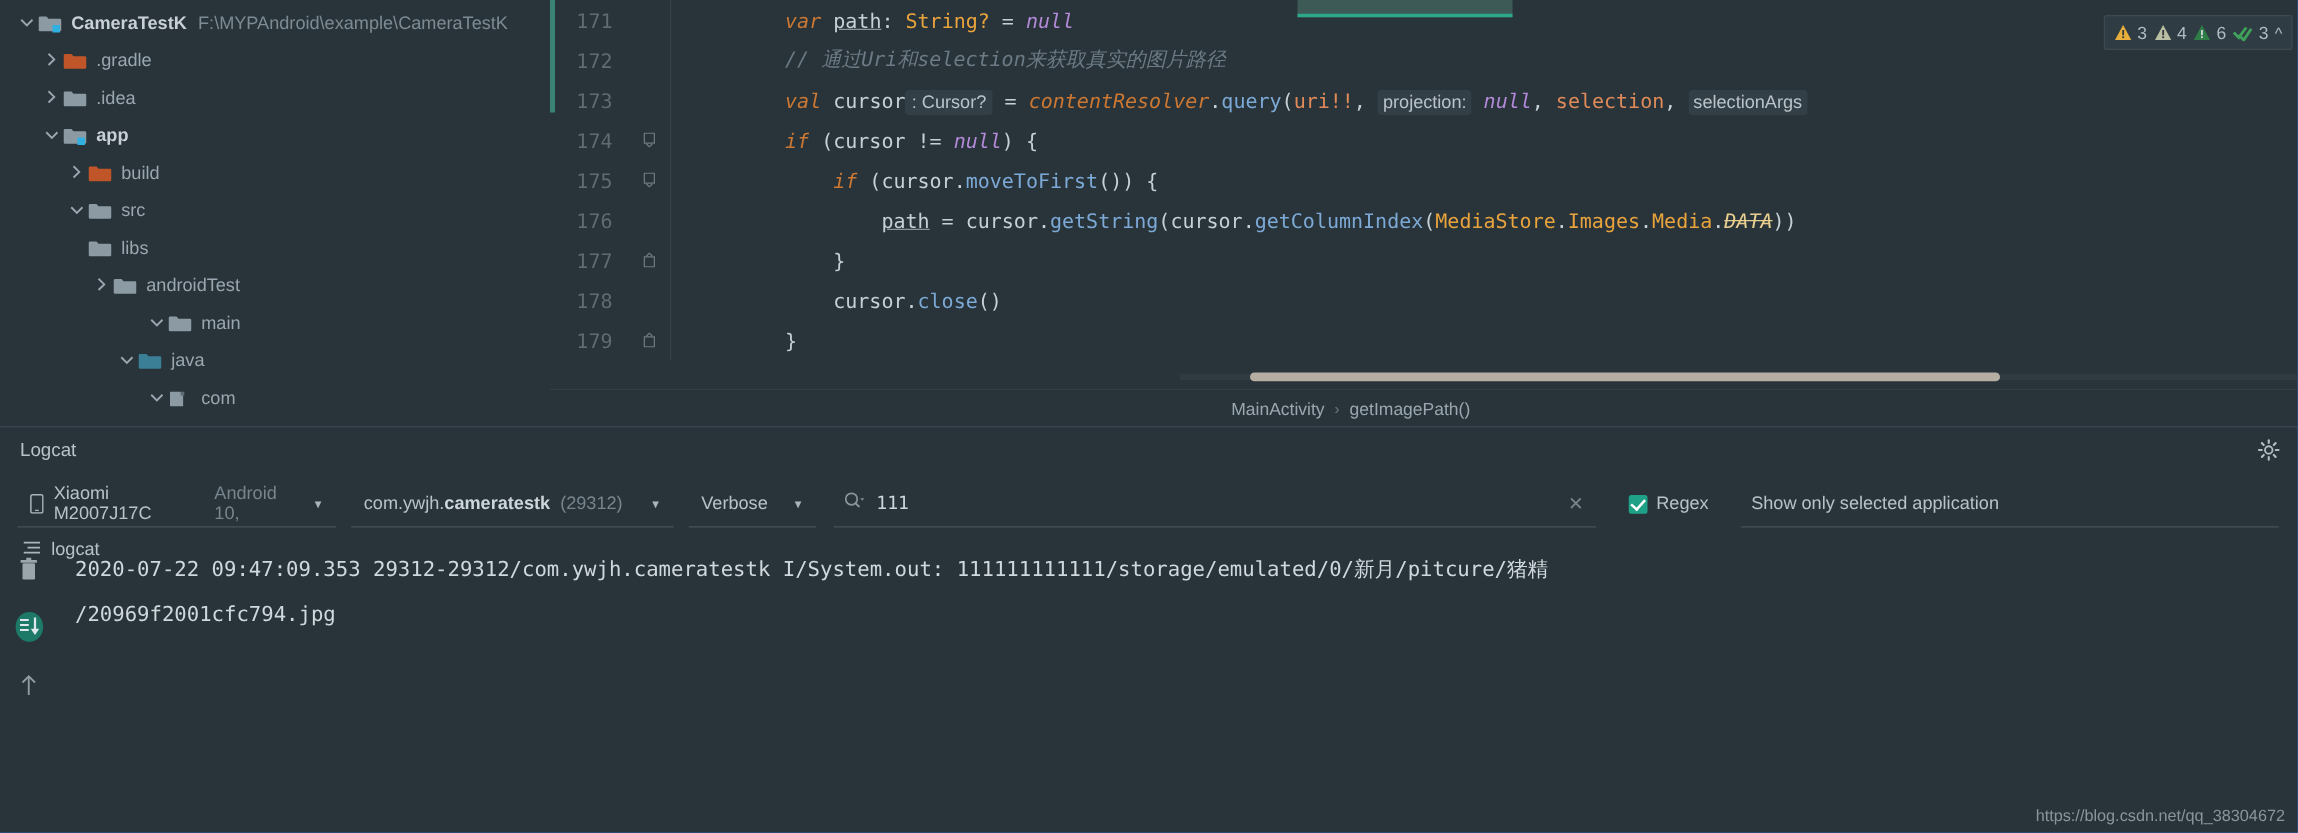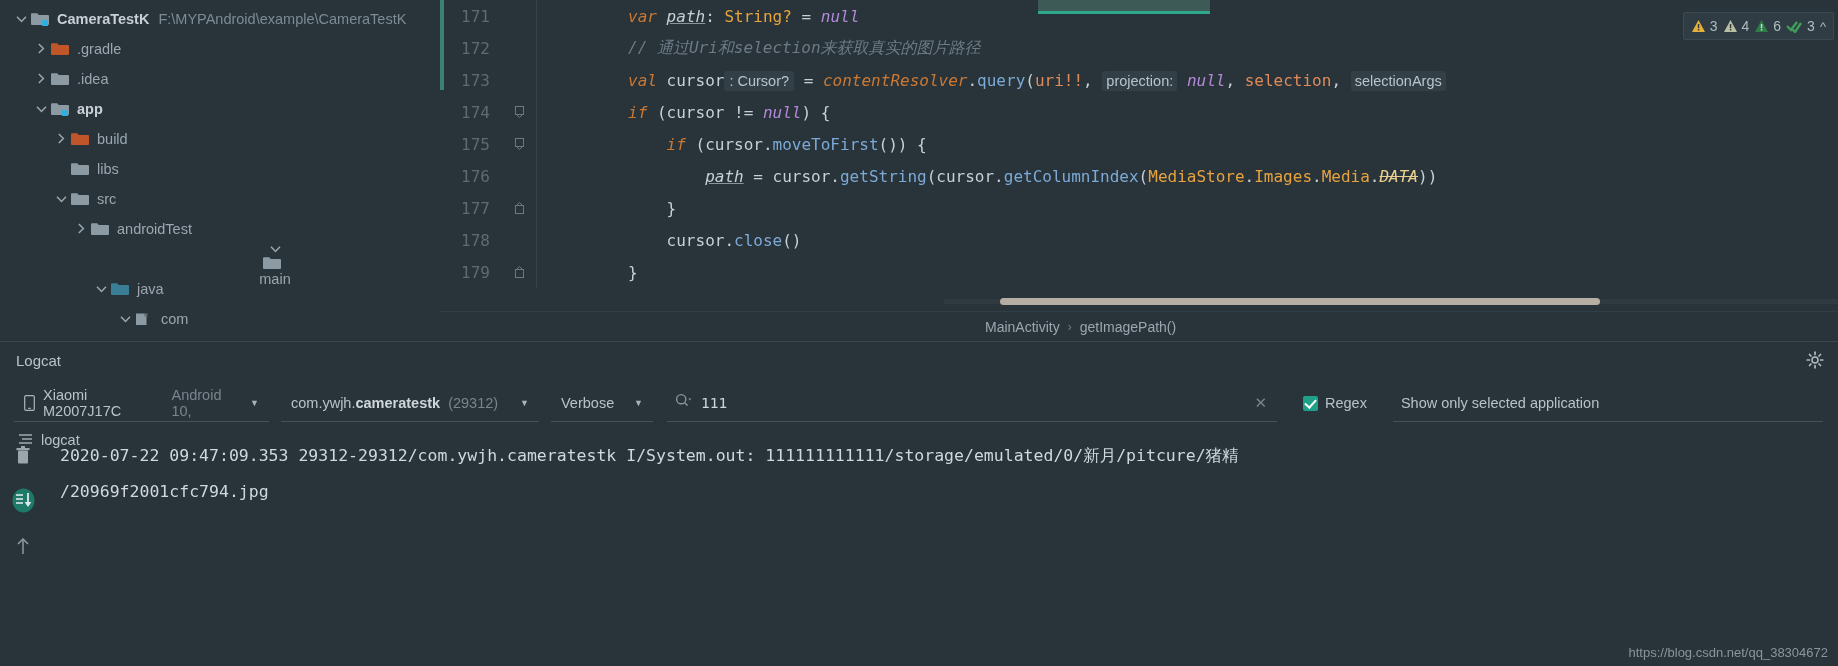--- a/index.html
+++ b/index.html
@@ -111,21 +111,21 @@
     margin-right: 14px;
   }
   .code-text { white-space: pre; }
   .k-kwi { color: #cc7832; font-style: italic; }
   .k-purple { color: #b389d9; font-style: italic; }
   .k-type { color: #e8a33d; }
   .k-fn { color: #7ca9d6; }
   .k-plain { color: #c6d0d6; }
   .k-comment { color: #6b7a85; font-style: italic; }
   .k-orange { color: #e08a5a; }
-  .k-under { text-decoration: underline; text-decoration-color: #8a949b; font-style: italic; }
+  .k-under { text-decoration: underline; text-decoration-color: #8a949b; }
   .k-strike { text-decoration: line-through; font-style: italic; color: #e8cf8f; }
   .k-hint {
     background: #333f46;
     border-radius: 3px;
     padding: 2px 5px;
     color: #b9c3ca;
     font-family: "Liberation Sans", sans-serif;
     font-size: 14.5px;
   }
   .k-param {
@@ -410,51 +410,51 @@
                 <polyline points="1.8,1 6.4,5.5 1.8,10" fill="none" stroke="#9aa7b0" stroke-width="1.5"></polyline>
               </svg></span>
             <span class="folder">
               <svg width="20" height="16" viewBox="0 0 20 16">
                 <path d="M1 3.2a1 1 0 0 1 1-1h5.2l1.6 1.8H18a1 1 0 0 1 1 1v8a1 1 0 0 1-1 1H2a1 1 0 0 1-1-1z" fill="#c1552a"></path>
               </svg>
             </span>
             <span class="tree-label">build</span>
           </div>
           <div class="tree-row" style="padding-left: 52px;">
-            <span class="arrow"></span>
-            <span class="folder">
-              <svg width="20" height="16" viewBox="0 0 20 16">
-                <path d="M1 3.2a1 1 0 0 1 1-1h5.2l1.6 1.8H18a1 1 0 0 1 1 1v8a1 1 0 0 1-1 1H2a1 1 0 0 1-1-1z" fill="#8c9aa3"></path>
-              </svg>
-            </span>
-            <span class="tree-label">libs</span>
-          </div>
-          <div class="tree-row" style="padding-left: 52px;">
             <span class="arrow"><svg width="11" height="8" viewBox="0 0 11 8">
                 <polyline points="1,1.8 5.5,6.4 10,1.8" fill="none" stroke="#9aa7b0" stroke-width="1.5"></polyline>
               </svg></span>
             <span class="folder">
               <svg width="20" height="16" viewBox="0 0 20 16">
                 <path d="M1 3.2a1 1 0 0 1 1-1h5.2l1.6 1.8H18a1 1 0 0 1 1 1v8a1 1 0 0 1-1 1H2a1 1 0 0 1-1-1z" fill="#8c9aa3"></path>
               </svg>
             </span>
             <span class="tree-label">src</span>
+          </div>
+          <div class="tree-row" style="padding-left: 52px;">
+            <span class="arrow"></span>
+            <span class="folder">
+              <svg width="20" height="16" viewBox="0 0 20 16">
+                <path d="M1 3.2a1 1 0 0 1 1-1h5.2l1.6 1.8H18a1 1 0 0 1 1 1v8a1 1 0 0 1-1 1H2a1 1 0 0 1-1-1z" fill="#8c9aa3"></path>
+              </svg>
+            </span>
+            <span class="tree-label">libs</span>
           </div>
           <div class="tree-row" style="padding-left: 72px;">
             <span class="arrow"><svg width="8" height="11" viewBox="0 0 8 11">
                 <polyline points="1.8,1 6.4,5.5 1.8,10" fill="none" stroke="#9aa7b0" stroke-width="1.5"></polyline>
               </svg></span>
             <span class="folder">
               <svg width="20" height="16" viewBox="0 0 20 16">
                 <path d="M1 3.2a1 1 0 0 1 1-1h5.2l1.6 1.8H18a1 1 0 0 1 1 1v8a1 1 0 0 1-1 1H2a1 1 0 0 1-1-1z" fill="#8c9aa3"></path>
               </svg>
             </span>
             <span class="tree-label">androidTest</span>
           </div>
-          <div class="tree-row" style="padding-left: 116px; flex-direction: column;">
+          <div class="tree-row" style="padding-left: 116px;">
             <span class="arrow"><svg width="11" height="8" viewBox="0 0 11 8">
                 <polyline points="1,1.8 5.5,6.4 10,1.8" fill="none" stroke="#9aa7b0" stroke-width="1.5"></polyline>
               </svg></span>
             <span class="folder">
               <svg width="20" height="16" viewBox="0 0 20 16">
                 <path d="M1 3.2a1 1 0 0 1 1-1h5.2l1.6 1.8H18a1 1 0 0 1 1 1v8a1 1 0 0 1-1 1H2a1 1 0 0 1-1-1z" fill="#8c9aa3"></path>
               </svg>
             </span>
             <span class="tree-label">main</span>
           </div>

